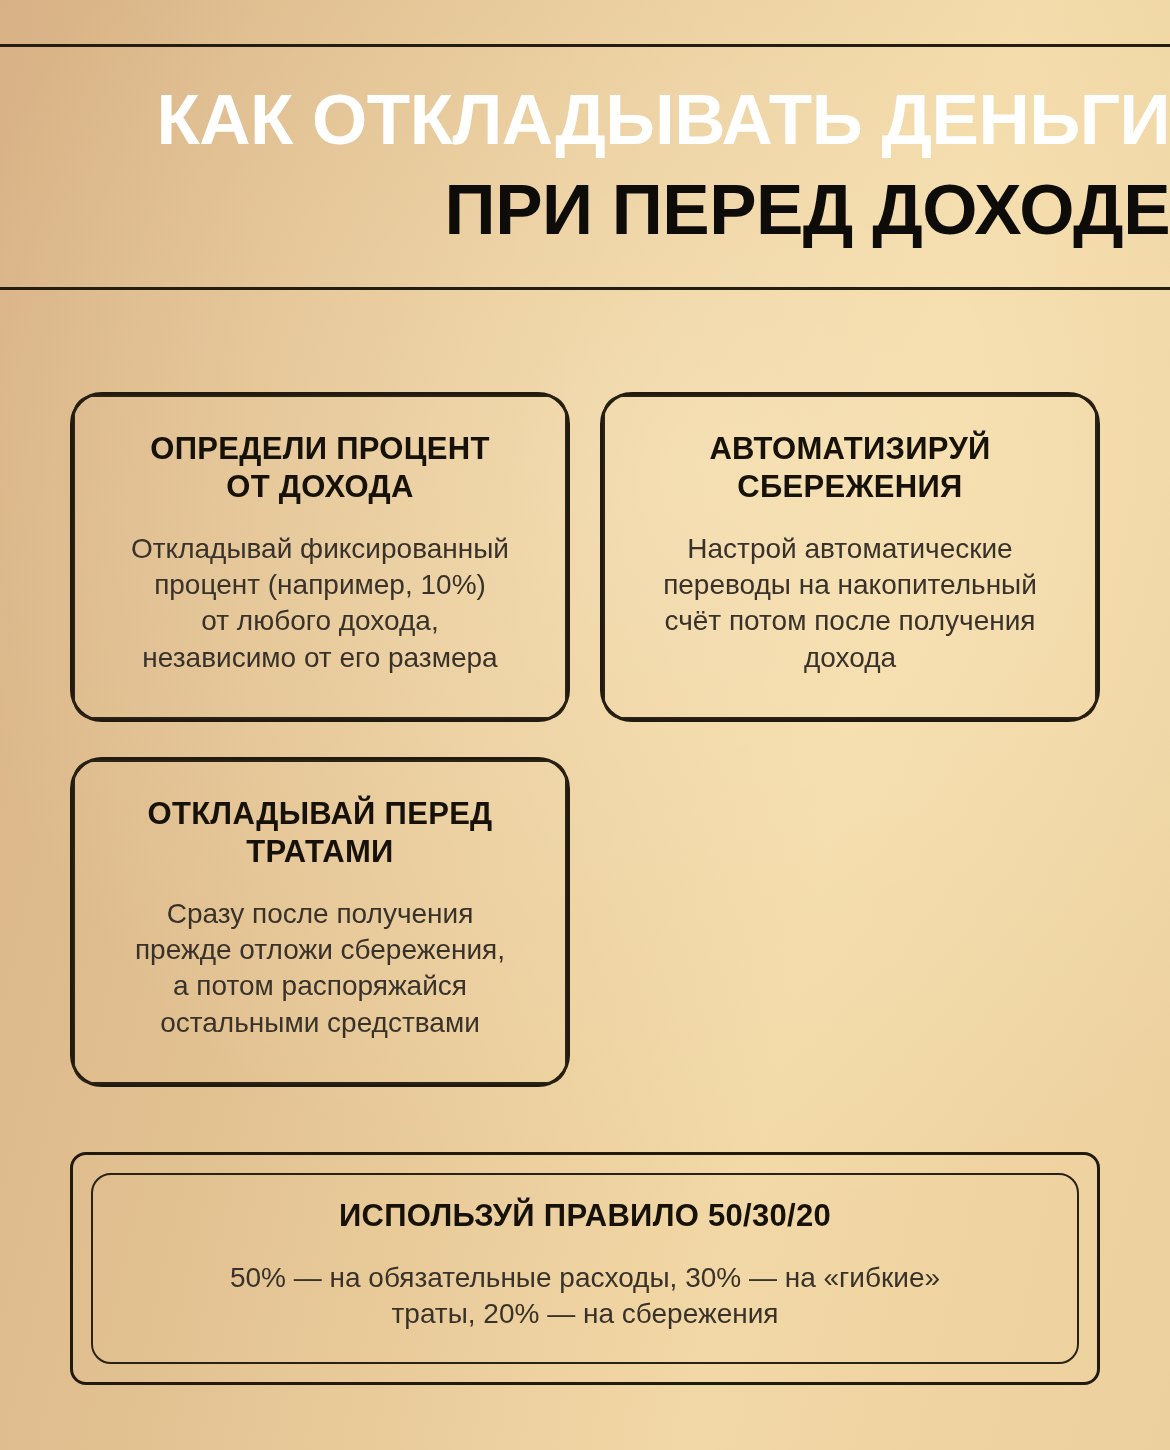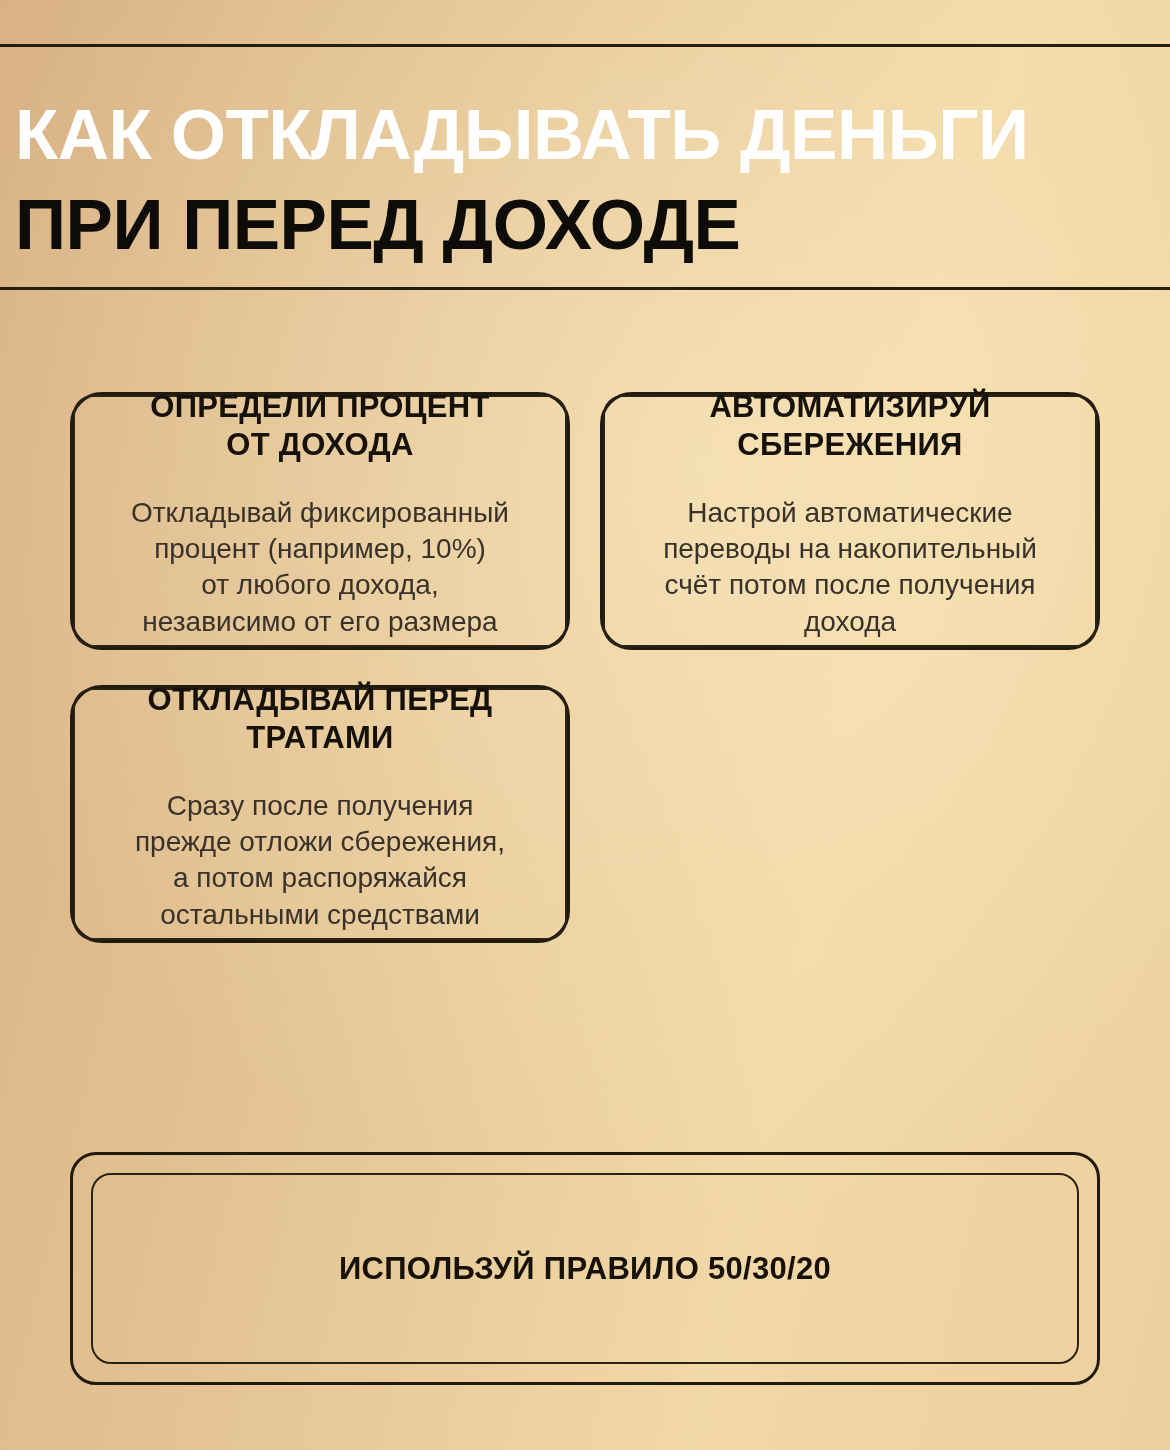--- a/index.html
+++ b/index.html
@@ -23,22 +23,22 @@
     height: 3px;
     background: #241d12;
   }
   .rule-top { top: 44px; }
   .rule-header-bottom { top: 287px; }
 
   .title-line {
     position: absolute;
     left: 0;
     right: 0;
-    margin: 15px;
-    text-align: left;
+    margin: 0;
+    text-align: right;
     font-size: 71px;
     font-weight: 800;
     line-height: 1;
     letter-spacing: -0.5px;
     white-space: nowrap;
   }
   .title-line-1 { top: 84px; color: #ffffff; }
   .title-line-2 { top: 174px; color: #0e0c09; }
 
   .grid {
@@ -46,21 +46,21 @@
     top: 392px;
     left: 70px;
     width: 1030px;
     display: grid;
     grid-template-columns: 500px 500px;
     column-gap: 30px;
     row-gap: 35px;
   }
   .card {
     box-sizing: border-box;
-    height: 258px;
+    height: 330px;
     border: 3.5px solid #211a0f;
     border-radius: 32px;
     background: transparent;
   }
   .card-inner {
     box-sizing: border-box;
     width: 100%;
     height: 100%;
     border: 2px solid #2a2315;
     border-radius: 20px;
@@ -75,36 +75,36 @@
   .card-heading {
     margin: 0;
     font-size: 31px;
     font-weight: 800;
     color: #171209;
     line-height: 1.22;
     letter-spacing: 0.3px;
     white-space: pre-line;
   }
   .card-body {
-    margin: 14px;
+    margin: 8px;
     font-size: 28px;
     font-weight: 400;
     color: #38322a;
     line-height: 1.3;
     white-space: pre-line;
   }
   .card-wide {
     position: absolute;
     top: 1152px;
     left: 70px;
     width: 1030px;
     height: 233px;
     box-sizing: border-box;
     border: 3.5px solid #211a0f;
-    border-radius: 26px;
+    border-radius: 16px;
     padding: 18px;
   }
 </style>
 </head>
 <body>
 
 <div class="poster">
 
   <div class="rule rule-top"></div>
 
@@ -149,16 +149,18 @@
 остальными средствами</p>
       </div>
     </div>
 
 
   </main>
 
   <section class="card-wide">
     <div class="card-inner">
       <h2 class="card-heading">ИСПОЛЬЗУЙ ПРАВИЛО 50/30/20</h2>
+      <p class="card-body">50% — на обязательные расходы, 30% — на «гибкие»
+траты, 20% — на сбережения</p>
     </div>
   </section>
 
 </div>
 
 </body></html>

